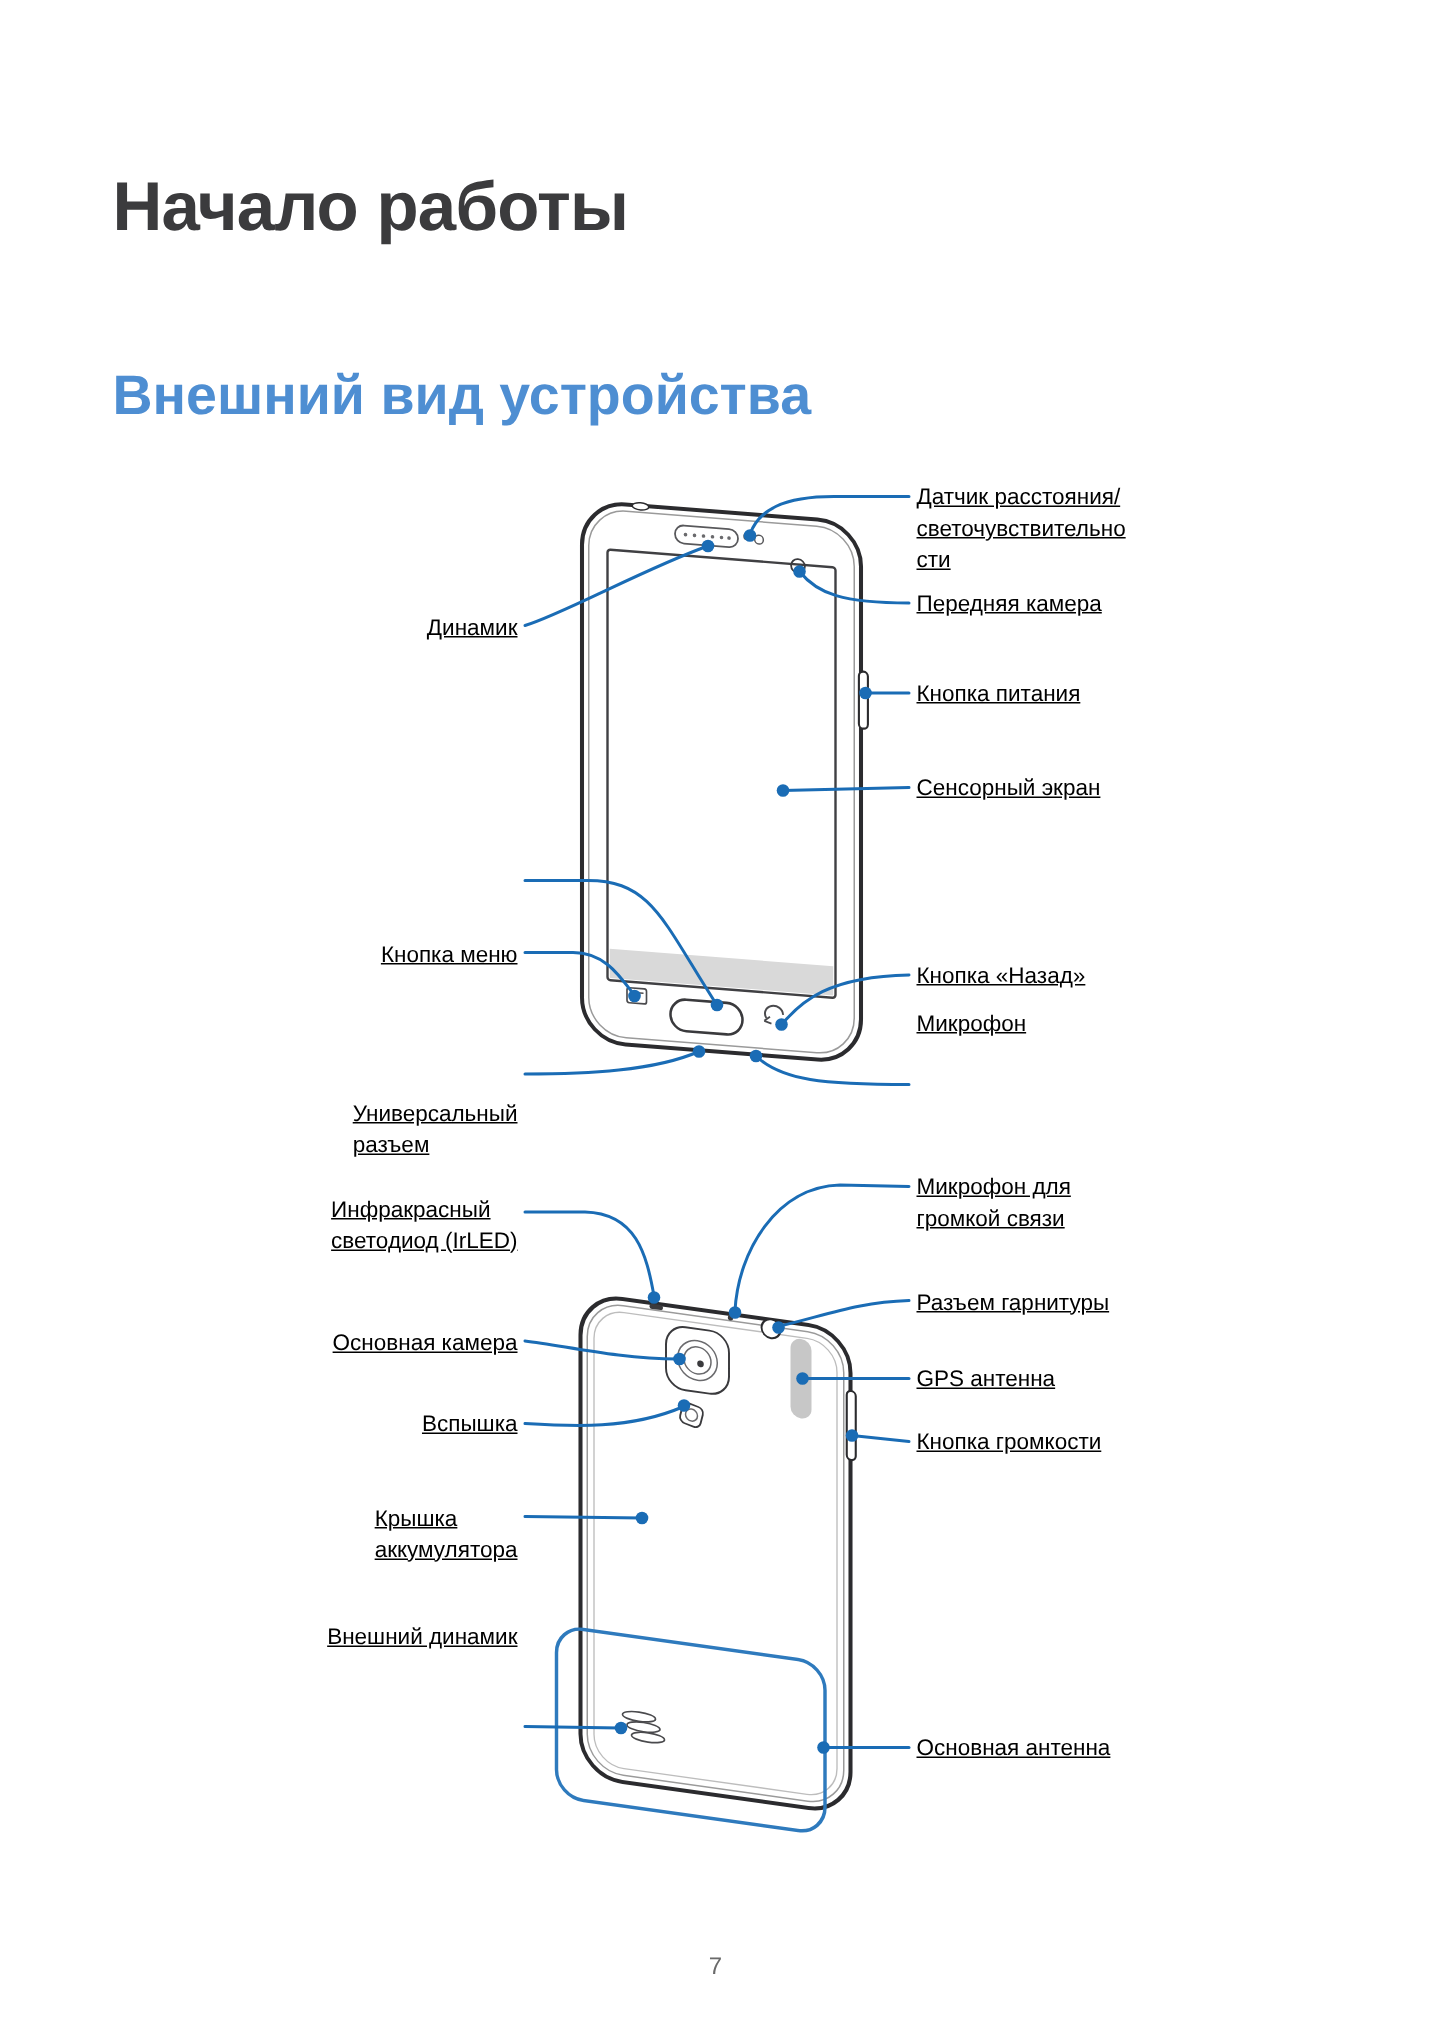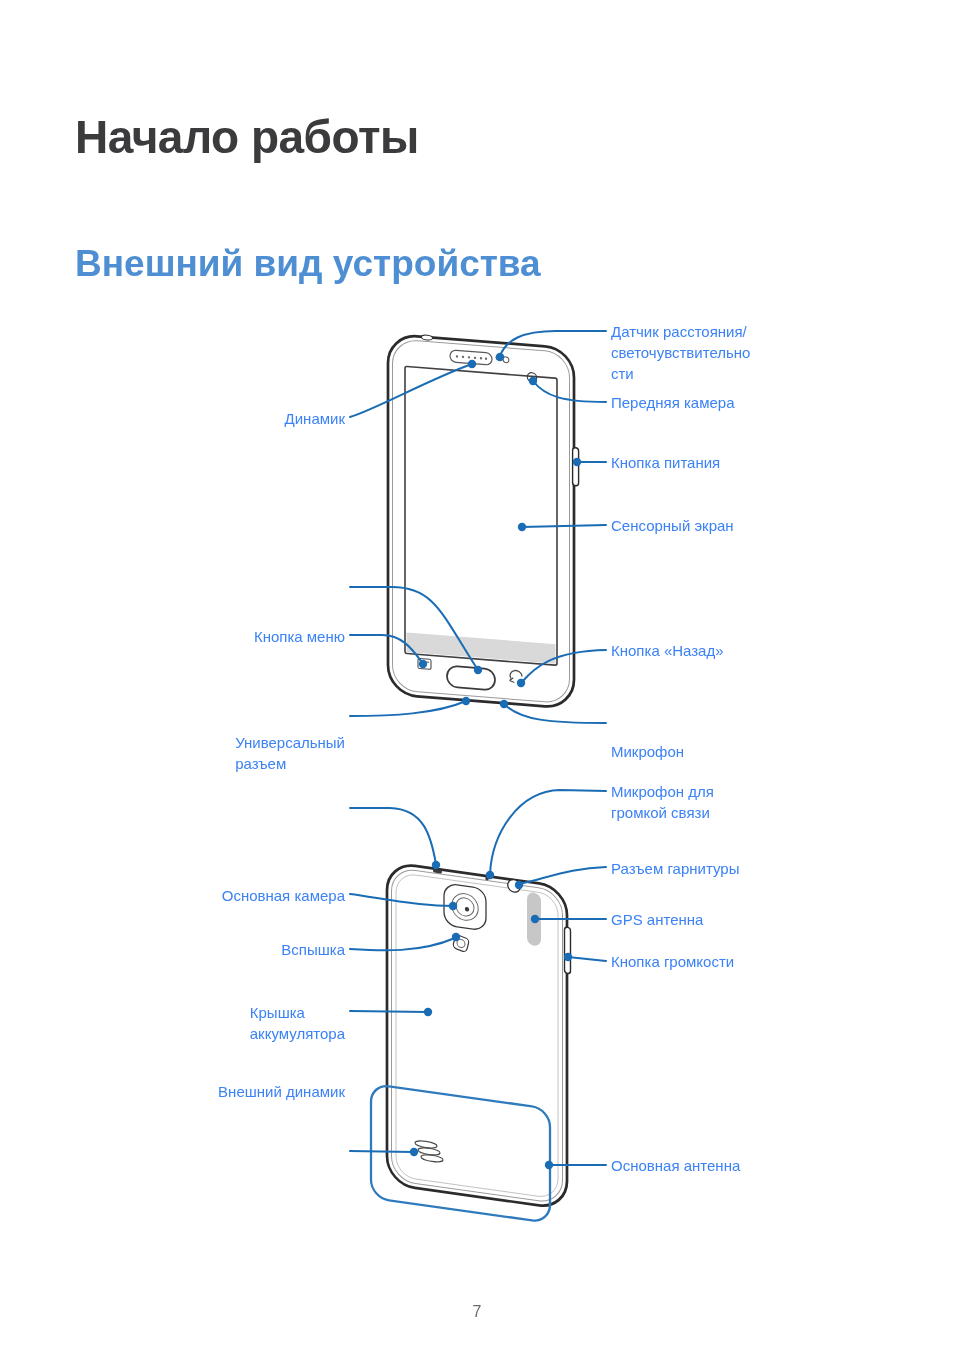--- a/index.html
+++ b/index.html
@@ -3,21 +3,21 @@
 <meta charset="utf-8">
 <style>
   html,body{margin:0;padding:0;background:#ffffff;}
   .page{position:relative;width:954px;height:1350px;background:#ffffff;overflow:hidden;
         font-family:"Liberation Sans",sans-serif;}
   .title{position:absolute;left:75px;top:110px;margin:0;font-size:46px;font-weight:700;
          color:#3b3b3d;letter-spacing:-0.5px;}
   .subtitle{position:absolute;left:75px;top:243px;margin:0;font-size:37px;font-weight:700;
          color:#4e8ed2;}
   .art{position:absolute;left:0;top:0;}
-  .lbl{position:absolute;font-size:15px;line-height:21px;color:#3b82f6;white-space:pre-line;}
+  .lbl{position:absolute;font-size:15px;line-height:21px;color:#000000;white-space:pre-line;text-decoration:underline;}
   .lbl.r{left:611px;text-align:left;}
   .lbl.l{right:609px;}
   .pagenum{position:absolute;left:0;right:0;top:1303px;text-align:center;font-size:16px;color:#6a6a6a;}
 </style>
 </head>
 <body>
 
 <div class="page">
 
   <h1 class="title">Начало работы</h1>
@@ -132,32 +132,34 @@
     </g>
   </svg>
 
   <div class="lbl r" style="top:321px">Датчик расстояния/
 светочувствительно
 сти</div>
   <div class="lbl r" style="top:391.5px">Передняя камера</div>
   <div class="lbl r" style="top:451.5px">Кнопка питания</div>
   <div class="lbl r" style="top:514.5px">Сенсорный экран</div>
   <div class="lbl r" style="top:639.5px">Кнопка «Назад»</div>
-  <div class="lbl r" style="top:741px">Микрофон</div>
+  <div class="lbl r" style="top:672px">Микрофон</div>
   <div class="lbl l" style="top:407.5px">Динамик</div>
   <div class="lbl l" style="top:625.5px">Кнопка меню</div>
   <div class="lbl l" style="top:732px">Универсальный
 разъем</div>
 
   <div class="lbl r" style="top:781px">Микрофон для
 громкой связи</div>
   <div class="lbl r" style="top:857.5px">Разъем гарнитуры</div>
   <div class="lbl r" style="top:908.5px">GPS антенна</div>
   <div class="lbl r" style="top:950.5px">Кнопка громкости</div>
   <div class="lbl r" style="top:1154.5px">Основная антенна</div>
+  <div class="lbl l" style="top:795.5px">Инфракрасный
+светодиод (IrLED)</div>
   <div class="lbl l" style="top:884.5px">Основная камера</div>
   <div class="lbl l" style="top:938.5px">Вспышка</div>
   <div class="lbl l" style="top:1001.5px">Крышка
 аккумулятора</div>
   <div class="lbl l" style="top:1081px">Внешний динамик</div>
 
   <div class="pagenum">7</div>
 </div>
 
 </body></html>

